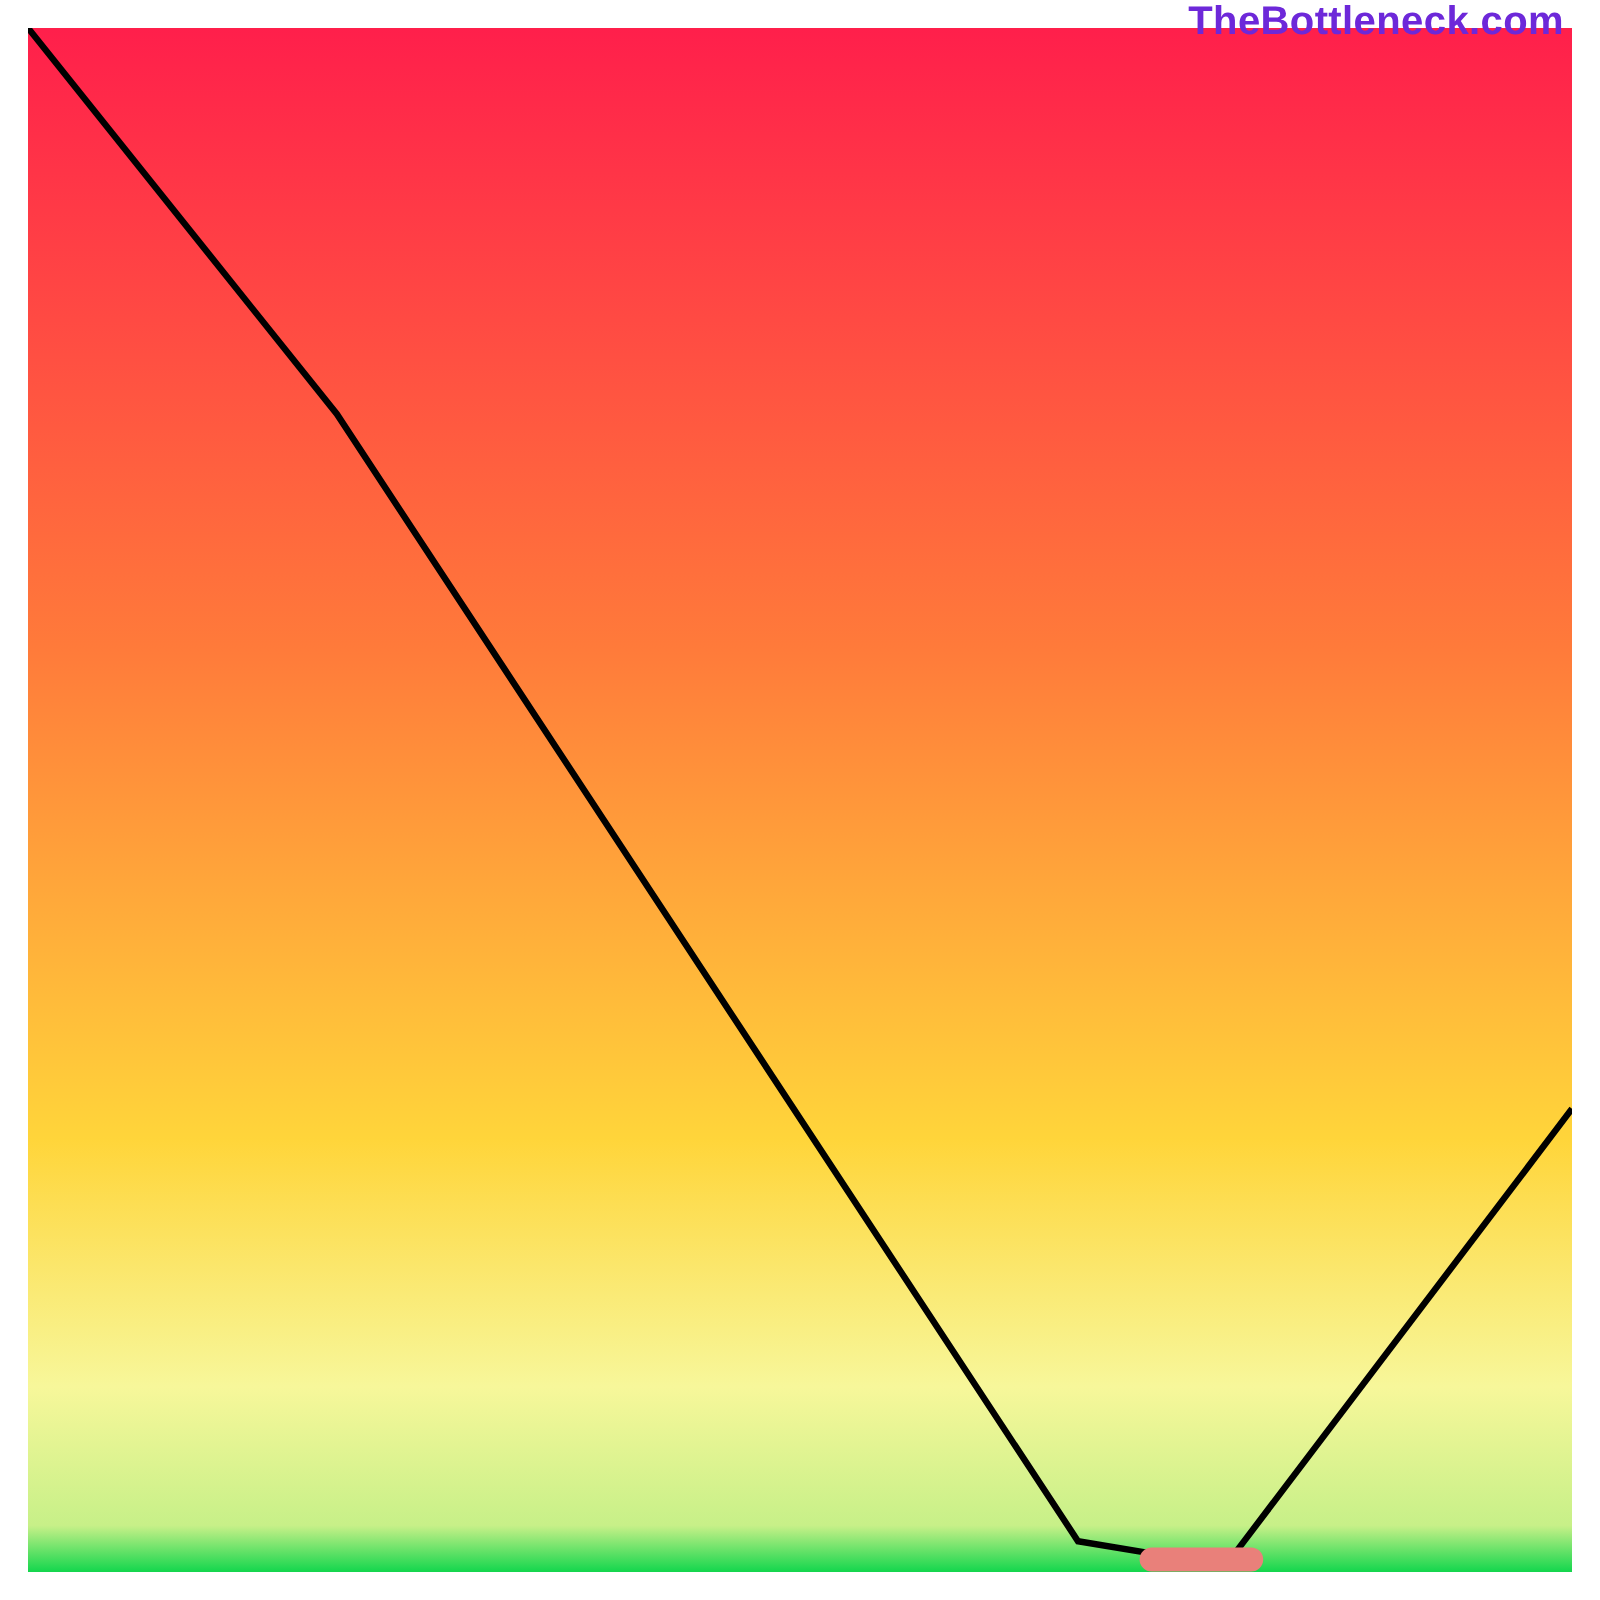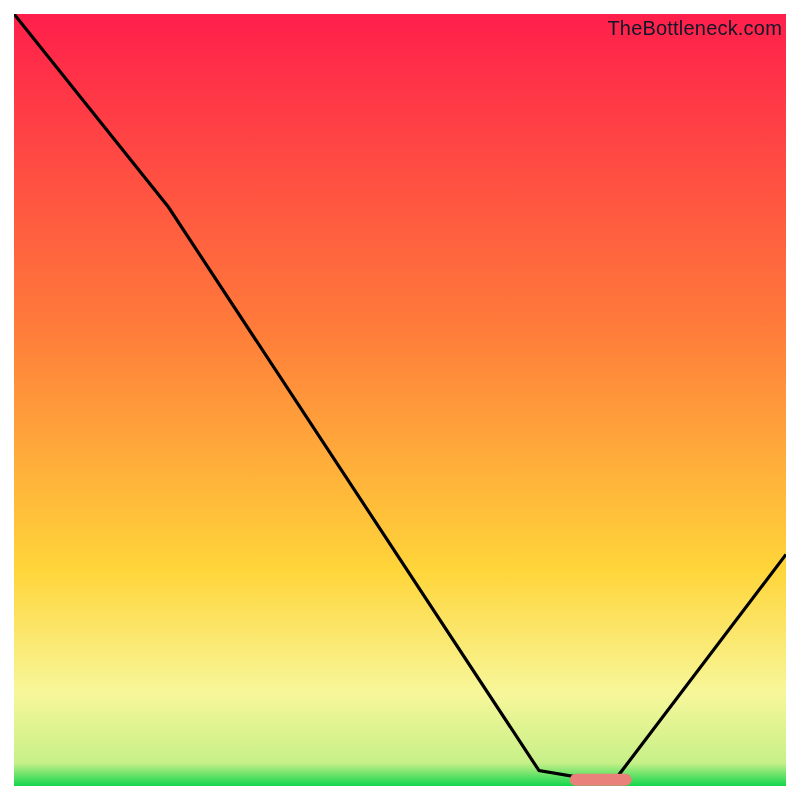--- a/index.html
+++ b/index.html
@@ -23,26 +23,26 @@
     height: 772px;
     overflow: hidden;
   }
   .plot-area svg {
     display: block;
     width: 772px;
     height: 772px;
   }
   .watermark {
     position: absolute;
-    top: 17px;
+    top: 0;
     right: 18px;
     font-family: Arial, Helvetica, sans-serif;
     font-size: 20px;
-    font-weight: 400;
-    color: #0f172a;
+    font-weight: 700;
+    color: #6d28d9;
     letter-spacing: 0.2px;
     user-select: none;
   }
 </style>
 </head>
 <body>
 
 <div class="chart-container">
 
   <div class="plot-area">

